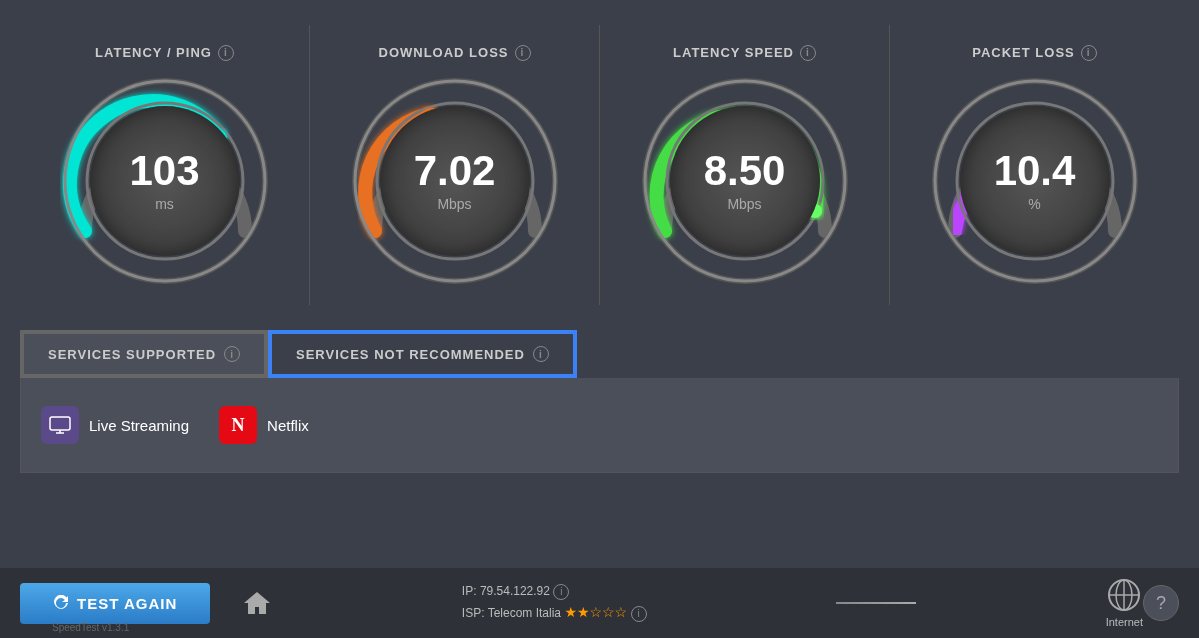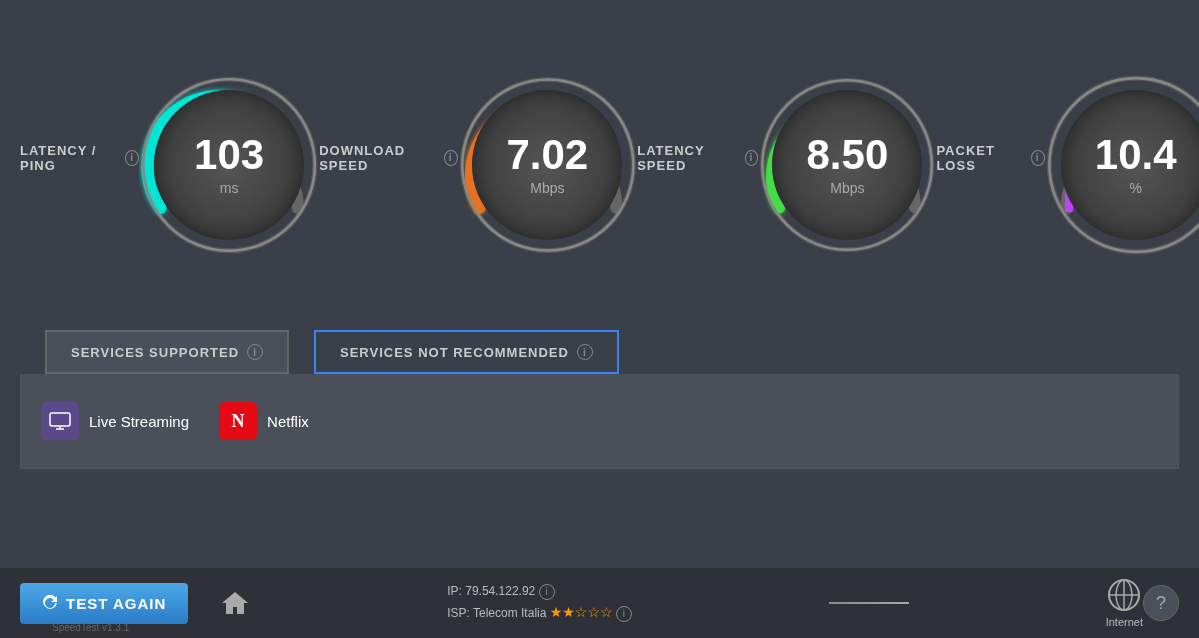--- a/index.html
+++ b/index.html
@@ -17,20 +17,21 @@
     .gauges-section {
       display: flex;
       justify-content: space-around;
       align-items: center;
       padding: 20px 20px 10px 20px;
       height: 320px;
     }
 
     .gauge-container {
       display: flex;
+      flex-direction: column;
       align-items: center;
       flex: 1;
       justify-content: center;
     }
 
     .gauge-title {
       font-size: 13px;
       font-weight: bold;
       letter-spacing: 1px;
       color: #ccc;
@@ -108,22 +109,21 @@
     .service-tab {
       padding: 12px 24px;
       font-size: 13px;
       font-weight: bold;
       letter-spacing: 1px;
       color: #ccc;
       cursor: pointer;
       display: flex;
       align-items: center;
       gap: 8px;
-      border: 2px solid #3b82f6;
-      margin-left: 25px;
+      border: 4px solid #3b82f6;
     }
 
     .service-tab.active {
       background: #4a4f5a;
       border-color: #666;
     }
 
     .service-tab:not(.active) {
       background: transparent;
     }
@@ -183,21 +183,21 @@
     }
 
     .test-again-btn {
       background: linear-gradient(180deg, #4da8e8 0%, #2a7cc7 100%);
       border: none;
       border-radius: 4px;
       color: #fff;
       font-size: 15px;
       font-weight: bold;
       letter-spacing: 1px;
-      padding: 12px 22px;
+      padding: 12px 33px;
       cursor: pointer;
       display: flex;
       align-items: center;
       gap: 8px;
     }
 
     .view-details-btn {
       background: linear-gradient(180deg, #4da8e8 0%, #2a7cc7 100%);
       border: none;
       border-radius: 4px;
@@ -317,21 +317,21 @@
         <span class="gauge-value">103</span>
         <span class="gauge-unit">ms</span>
       </div>
     </div>
   </div>
 
   <div class="divider"></div>
 
   <div class="gauge-container">
     <div class="gauge-title">
-      <span>DOWNLOAD SPEED</span>
+      <span>DOWNLOAD LOSS</span>
       <span class="info-icon">i</span>
     </div>
     <div class="gauge-wrapper">
       <svg viewBox="0 0 210 210">
         <circle cx="105" cy="105" r="100" fill="none" stroke="#555" stroke-width="6"></circle>
         <path d="M 25 155 A 80 80 0 1 1 185 155" fill="none" stroke="#666" stroke-width="14" stroke-linecap="round"></path>
 
         <path d="M 25 155 A 80 80 0 0 1 80 38" fill="none" stroke="#e87020" stroke-width="14" stroke-linecap="round" filter="url(#glow-orange)"></path>
         <circle cx="105" cy="105" r="100" fill="none" stroke="#888" stroke-width="3"></circle>
         <circle cx="105" cy="105" r="78" fill="none" stroke="#777" stroke-width="3"></circle>

